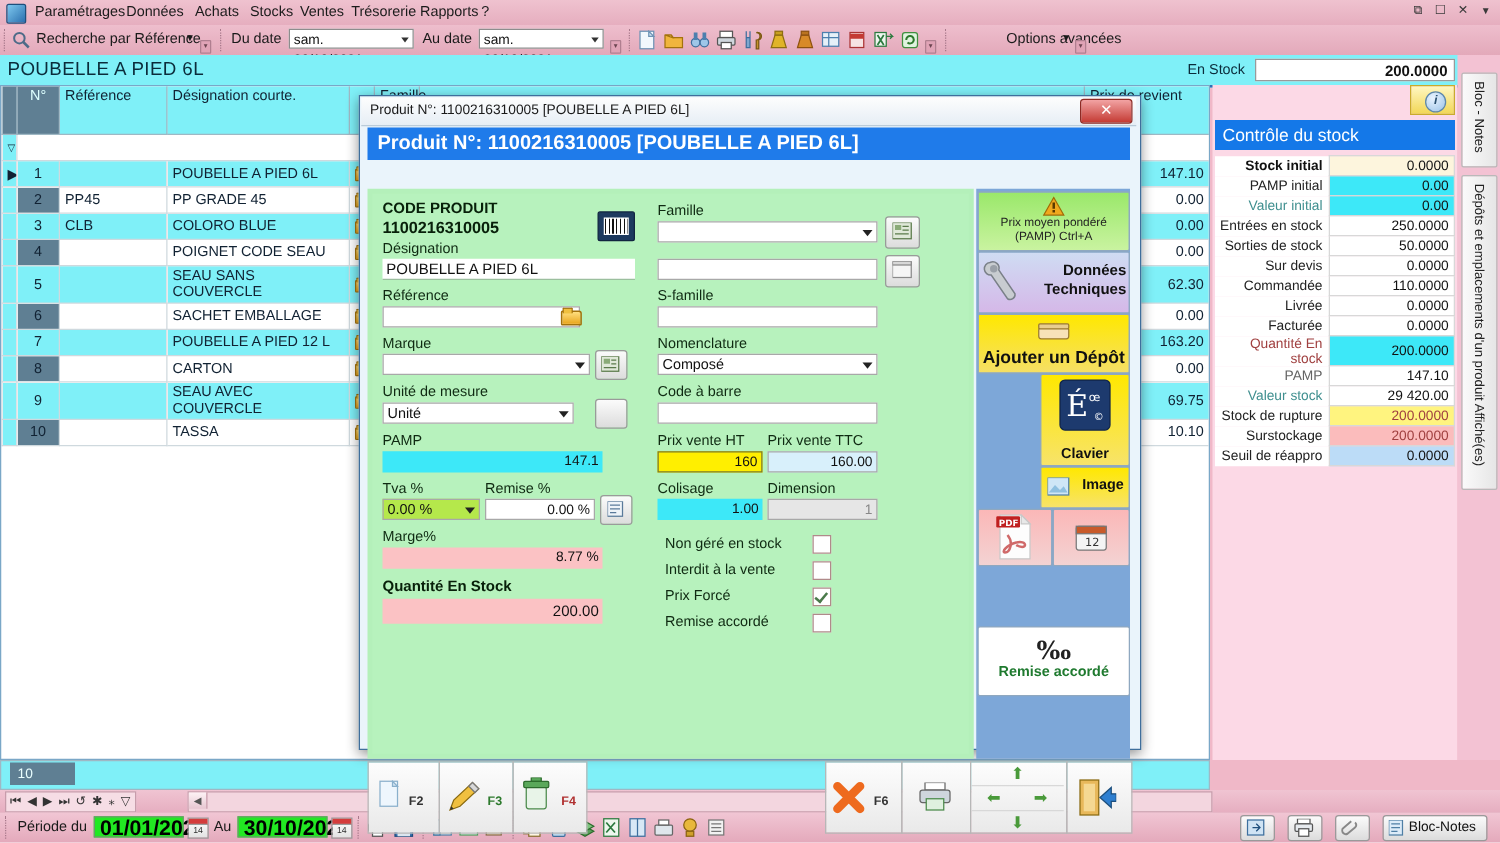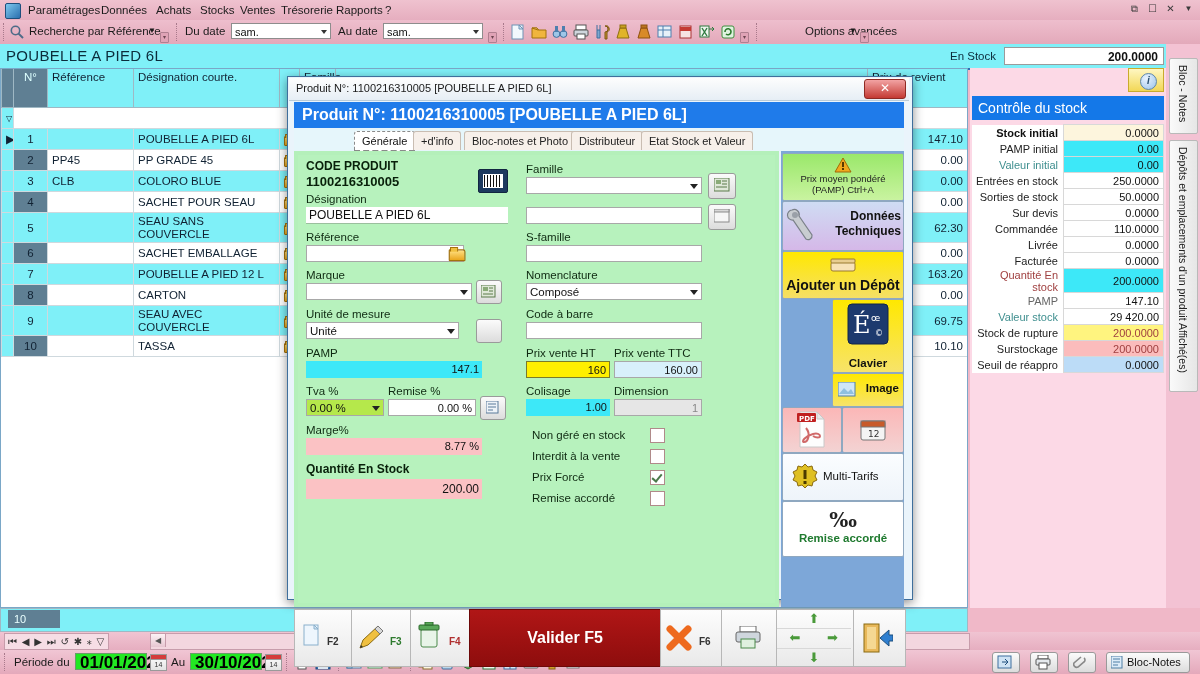--- a/index.html
+++ b/index.html
@@ -319,21 +319,21 @@
       <td>COLORO BLUE</td>
       <td style="text-align:center"><span class="folder"></span></td>
       <td>MP</td>
       <td></td>
       <td class="right">0.00</td>
     </tr>
     <tr>
       <td class="marker"></td>
       <td class="num">4</td>
       <td></td>
-      <td>SACHET POUR SEAU</td>
+      <td>POIGNET CODE SEAU</td>
       <td style="text-align:center"><span class="folder"></span></td>
       <td>MP</td>
       <td></td>
       <td class="right">0.00</td>
     </tr>
     <tr class="alt" style="height:30px">
       <td class="marker"></td>
       <td class="num">5</td>
       <td></td>
       <td style="white-space:normal;line-height:13px">SEAU SANS COUVERCLE</td>
@@ -620,27 +620,20 @@
   <span>Oued</span><span class="c">kniss</span><span class="c">.com</span>
 </div>
 
 <div class="abs" id="dialog">
   <div id="dlg-titlebar">
     <div class="cap">Produit N°: 1100216310005 [POUBELLE A PIED 6L]</div>
     <div id="dlg-close">✕</div>
   </div>
   <div id="dlg-banner">Produit N°: 1100216310005 [POUBELLE A PIED 6L]</div>
 
-  <div id="dlg-tabstrip">
-    <div class="dtab sel" style="left:60px">Générale</div>
-    <div class="dtab" style="left:119px">+d'info</div>
-    <div class="dtab" style="left:170px">Bloc-notes et Photo</div>
-    <div class="dtab" style="left:277px">Distributeur</div>
-    <div class="dtab" style="left:347px">Etat Stock et Valeur</div>
-  </div>
 
   <div id="form">
    <div id="form-inner">
 
     <div class="flbl b" style="left:8px;top:4px;font-size:12px">CODE PRODUIT</div>
     <div class="flbl b" style="left:8px;top:19px;font-size:13px">1100216310005</div>
     <div id="barcodebtn" style="left:180px;top:14px">
           <div class="bars"></div>
         </div>
 
@@ -807,28 +800,20 @@
         <path d="M11 17 c5 6 2 14 -2 14 c-3 0 1 -6 9 -8 c4 -1 7 0 7 2 c0 2 -4 2 -7 0" fill="none" stroke="#d06a6a" stroke-width="2"></path>
       </svg>
     </div>
     <div class="sbig" id="b-cal">
       <svg width="26" height="24" style="margin-top:10px">
         <rect x="1" y="3" width="24" height="19" rx="2" fill="#f4f4f4" stroke="#777"></rect>
         <rect x="1" y="3" width="24" height="6" fill="#c85a2a" stroke="#777"></rect>
         <text x="8" y="19" font-family="DejaVu Sans, sans-serif" font-size="9" fill="#333">12</text>
       </svg>
     </div>
-    <div class="sbig" id="b-multi">
-      <svg width="28" height="28" style="position:absolute;left:8px;top:9px">
-        <polygon points="14,1 17,4 21,3 22,7 26,9 24,13 26,17 22,19 21,23 17,22 14,25 11,22 7,23 6,19 2,17 4,13 2,9 6,7 7,3 11,4" fill="#dfc024" stroke="#8a6a10"></polygon>
-        <rect x="12.5" y="7" width="3" height="9" fill="#4a3a00"></rect>
-          <rect x="12.5" y="18" width="3" height="3" fill="#4a3a00"></rect>
-      </svg>
-      <div class="t">Multi-Tarifs</div>
-    </div>
     <div class="sbig" id="b-remise">
       <div style="position:absolute;left:0;right:0;top:6px;font-size:20px;font-weight:bold;color:#222;font-family:'DejaVu Serif',serif">‰</div>
       <div class="t">Remise accordé</div>
     </div>
   </div>
 
   <div id="dlg-btnbar">
     <div class="bbtn" style="left:0;width:56px">
       <svg width="20" height="24" style="margin:14px 0 0 8px">
           <rect x="1" y="1" width="14" height="20" fill="#eef6fd" stroke="#8ab0cc"></rect>
@@ -845,21 +830,20 @@
       <span class="fk" style="left:38px;color:#2d7a2d">F3</span>
     </div>
     <div class="bbtn" style="left:116px;width:58px">
       <svg width="26" height="28" style="margin:12px 0 0 6px">
           <rect x="4" y="7" width="16" height="18" rx="2" fill="#e8f4e8" stroke="#4a8a4a"></rect>
           <rect x="2" y="3" width="20" height="5" rx="1" fill="#5aa85a" stroke="#2d6b2d"></rect>
           <rect x="8" y="0" width="8" height="3" fill="#5aa85a" stroke="#2d6b2d"></rect>
         </svg>
       <span class="fk" style="left:38px;color:#b03030">F4</span>
     </div>
-    <div class="bbtn" id="bb-valider" style="left:175px;width:190px">Valider  F5</div>
     <div class="bbtn" style="left:366px;width:60px">
       <svg width="26" height="26" style="margin:15px 0 0 5px">
           <path d="M4 4 L22 22 M22 4 L4 22" stroke="#ee6a1e" stroke-width="7" stroke-linecap="round"></path>
         </svg>
       <span class="fk" style="left:38px;color:#333">F6</span>
     </div>
     <div class="bbtn" style="left:427px;width:54px">
       <svg width="28" height="24" style="margin:16px 0 0 13px">
           <rect x="5" y="0" width="16" height="6" fill="#fff" stroke="#666"></rect>
           <rect x="1" y="6" width="24" height="10" rx="2" fill="#cfd6dd" stroke="#666"></rect>

